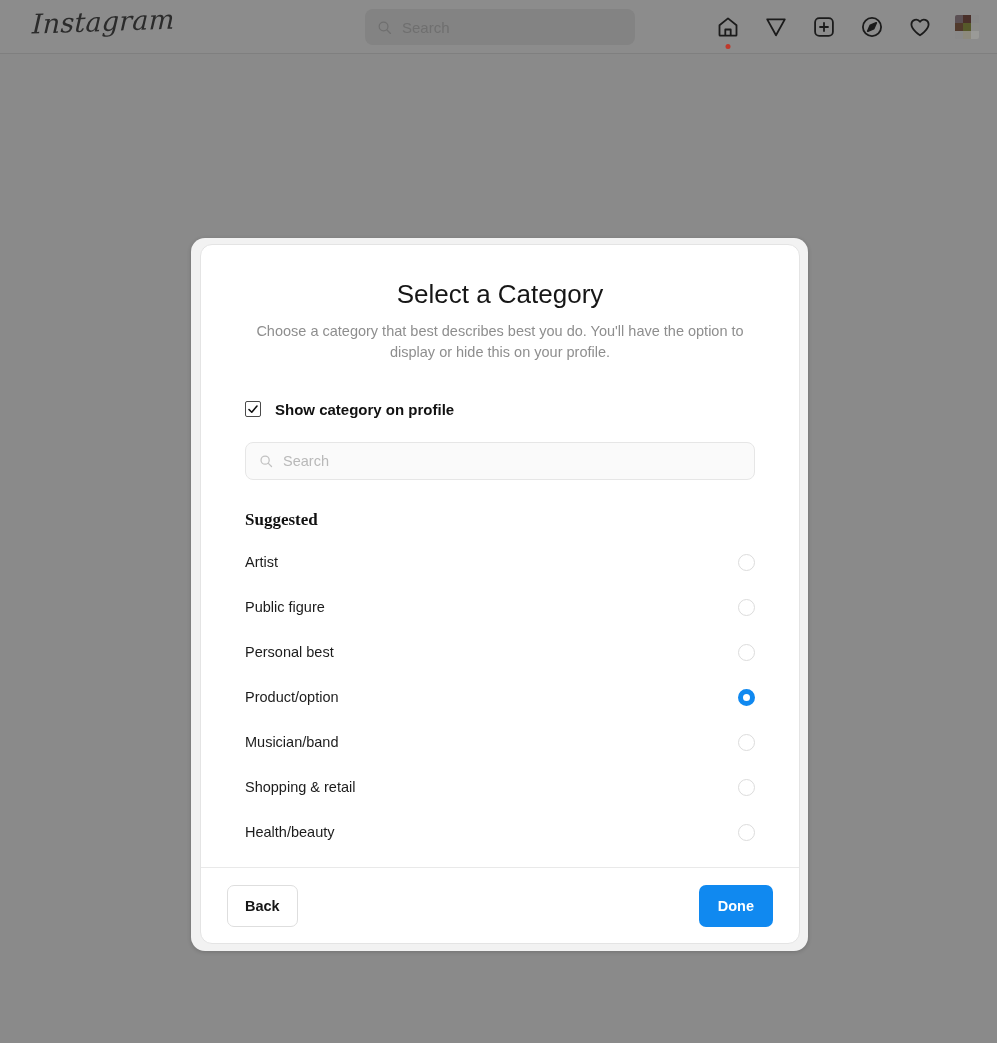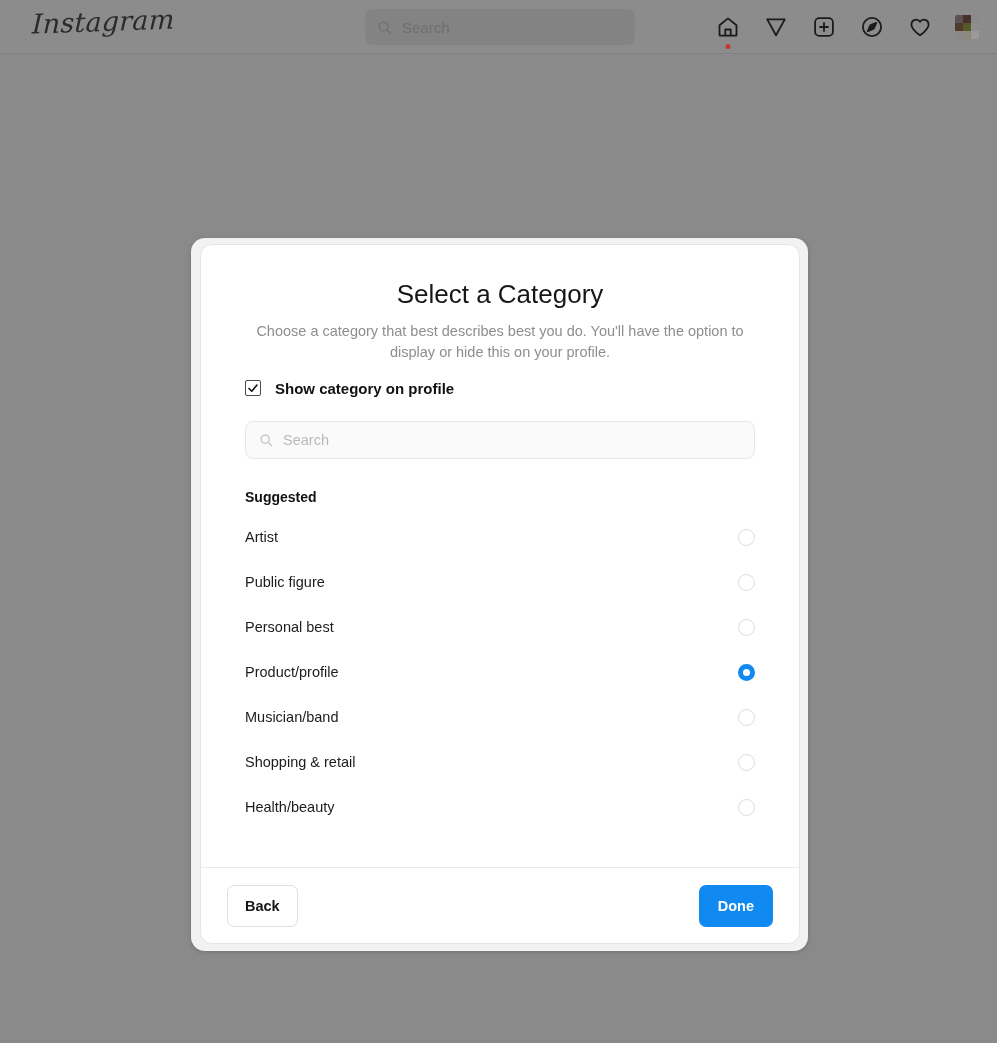--- a/index.html
+++ b/index.html
@@ -135,21 +135,21 @@
     font-size: 14.5px;
     color: #8e8e8e;
     line-height: 1.45;
     margin: 11px auto 0 auto;
     width: 500px;
   }
 
   .chk-row {
     display: flex;
     align-items: center;
-    margin: 17px 0 0 44px;
+    margin: 38px 0 0 44px;
   }
   .chkbox {
     width: 16px; height: 16px;
     border: 1px solid #4a4a4a;
     border-radius: 2px;
     background: #fff;
     display: flex;
     align-items: center;
     justify-content: center;
     flex: 0 0 auto;
@@ -172,23 +172,24 @@
     padding: 0 13px;
   }
   .srch-wrap .mag { flex: 0 0 auto; margin-right: 10px; display:block; }
   .srch-ph {
     font-size: 14.5px;
     color: #b9b9b9;
   }
 
   .section-head {
     margin: 30px 0 0 44px;
-    font-size: 14px;
+    font-size: 17px;
     font-weight: bold;
     color: #111;
+    font-family: Liberation Serif, serif;
   }
 
   .list {
     margin-top: 10px;
     padding: 0 44px 0 44px;
     flex: 1 1 auto;
     overflow: hidden;
   }
   .row {
     height: 45px;
@@ -347,21 +348,21 @@
           </div>
           <div class="row">
             <span class="row-label">Public figure</span>
             <span class="radio"></span>
           </div>
           <div class="row">
             <span class="row-label">Personal best</span>
             <span class="radio"></span>
           </div>
           <div class="row">
-            <span class="row-label">Product/profile</span>
+            <span class="row-label">Product/option</span>
             <span class="radio sel"></span>
           </div>
           <div class="row">
             <span class="row-label">Musician/band</span>
             <span class="radio"></span>
           </div>
           <div class="row">
             <span class="row-label">Shopping &amp; retail</span>
             <span class="radio"></span>
           </div>

